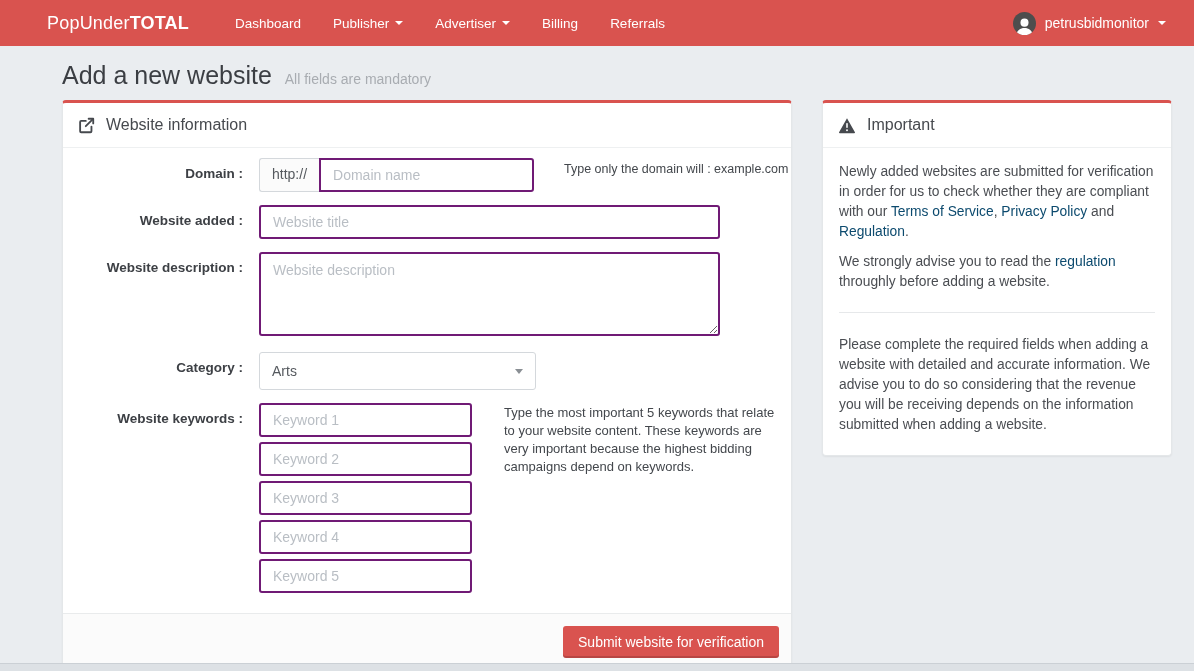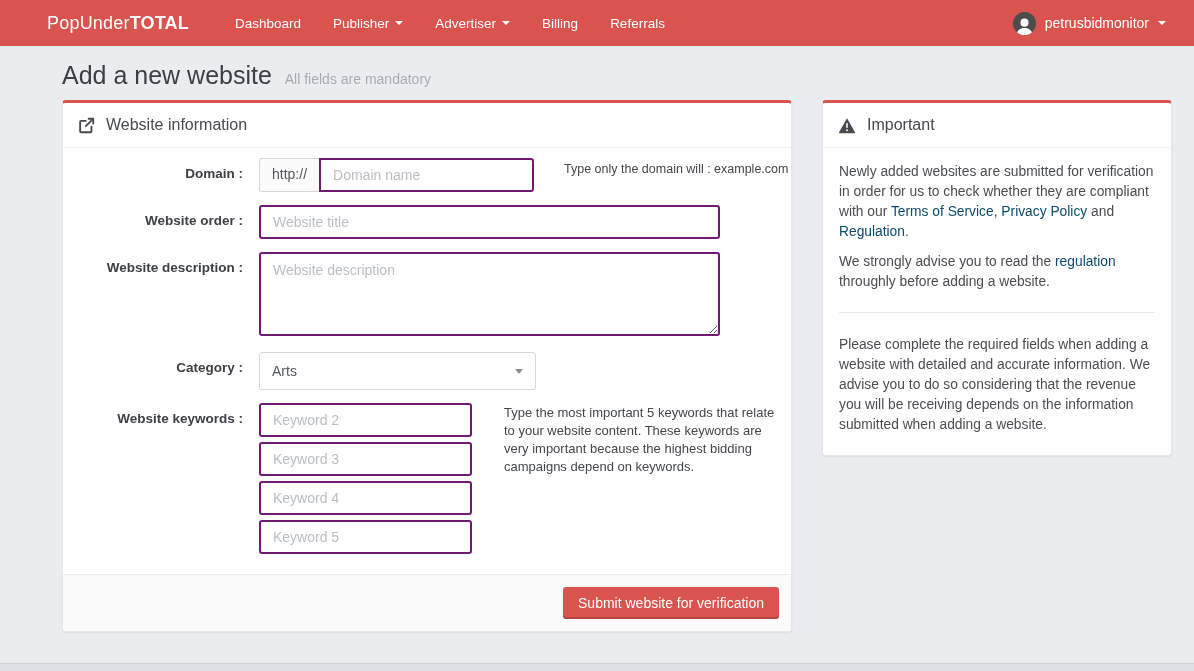--- a/index.html
+++ b/index.html
@@ -207,21 +207,21 @@
           <div class="input-col input-group">
             <span class="input-addon">http://</span>
             <input type="text" placeholder="Domain name" style="">
           </div>
           <div class="help-inline">
             <div>Type only the domain will : example.com</div>
           </div>
         </div>
 
         <div class="form-row">
-          <label class="label-col">Website order :</label>
+          <label class="label-col">Website added :</label>
           <div class="input-col">
             <input type="text" class="w-full" placeholder="Website title" style="">
           </div>
         </div>
 
         <div class="form-row">
           <label class="label-col">Website description :</label>
           <div class="input-col">
             <textarea class="w-full" placeholder="Website description" style=""></textarea>
           </div>
@@ -233,20 +233,21 @@
             <div class="select-box">
               <span>Arts</span>
               <span class="select-caret"></span>
             </div>
           </div>
         </div>
 
         <div class="form-row" style="margin-bottom:0;">
           <label class="label-col">Website keywords :</label>
           <div class="keywords-col">
+            <input type="text" placeholder="Keyword 1" style="">
             <input type="text" placeholder="Keyword 2" style="">
             <input type="text" placeholder="Keyword 3" style="">
             <input type="text" placeholder="Keyword 4" style="">
             <input type="text" placeholder="Keyword 5" style="">
           </div>
           <div class="help-keywords">Type the most important 5 keywords that relate to your website content. These keywords are very important because the highest bidding campaigns depend on keywords.</div>
         </div>
 
       </div>
 

